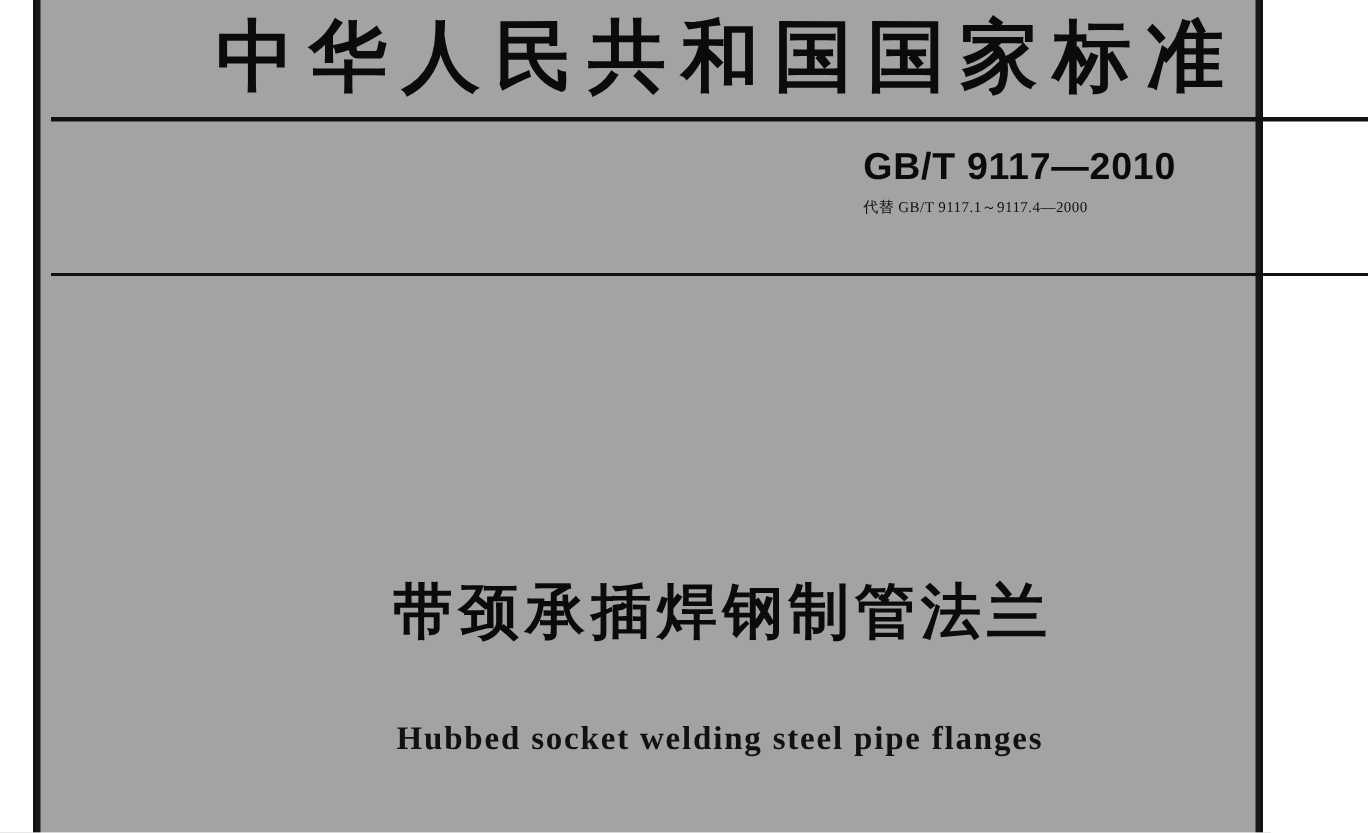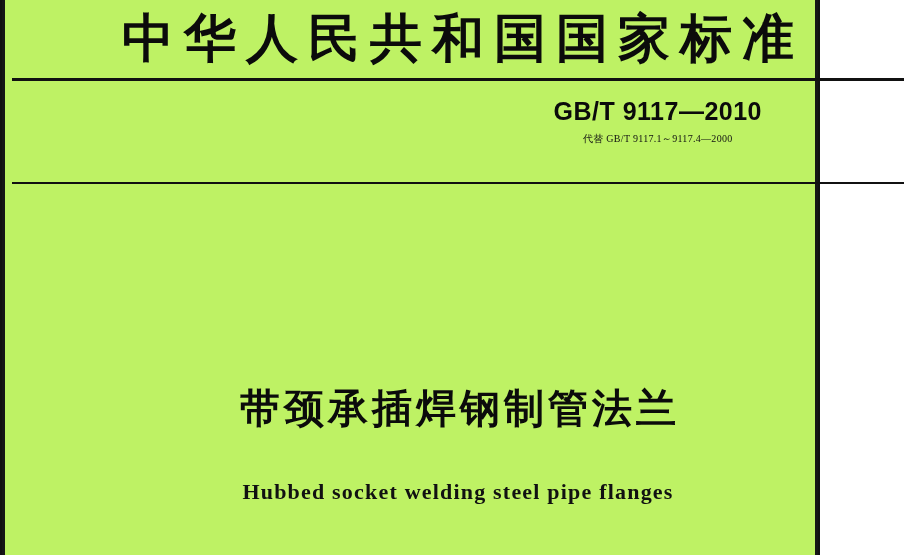--- a/index.html
+++ b/index.html
@@ -11,24 +11,25 @@
     width: 912px;
     height: 555px;
     overflow: hidden;
     font-family: "Liberation Serif", serif;
     color: #000000;
   }
   .page {
     position: relative;
     width: 820px;
     height: 555px;
-    background: #bef264;
+    background: #a3a3a3;
     box-sizing: border-box;
     border-left: 2px solid #111;
     border-right: 2px solid #111;
+    margin-left: 22px;
   }
 
   
   .std-heading {
     position: absolute;
     top: 8px;
     left: 0;
     width: 912px;
     text-align: center;
     font-family: "Liberation Serif", serif;
@@ -56,21 +57,21 @@
     width: 892px;
     height: 2px;
     background: #111;
   }
 
   
   .std-number-block {
     position: absolute;
     top: 96px;
     right: 56px;
-    text-align: center;
+    text-align: left;
   }
   .std-number {
     font-family: "Liberation Sans", sans-serif;
     font-weight: bold;
     font-size: 25px;
     letter-spacing: 0.5px;
     line-height: 30px;
     color: #0b0b0b;
   }
   .std-replaces {

